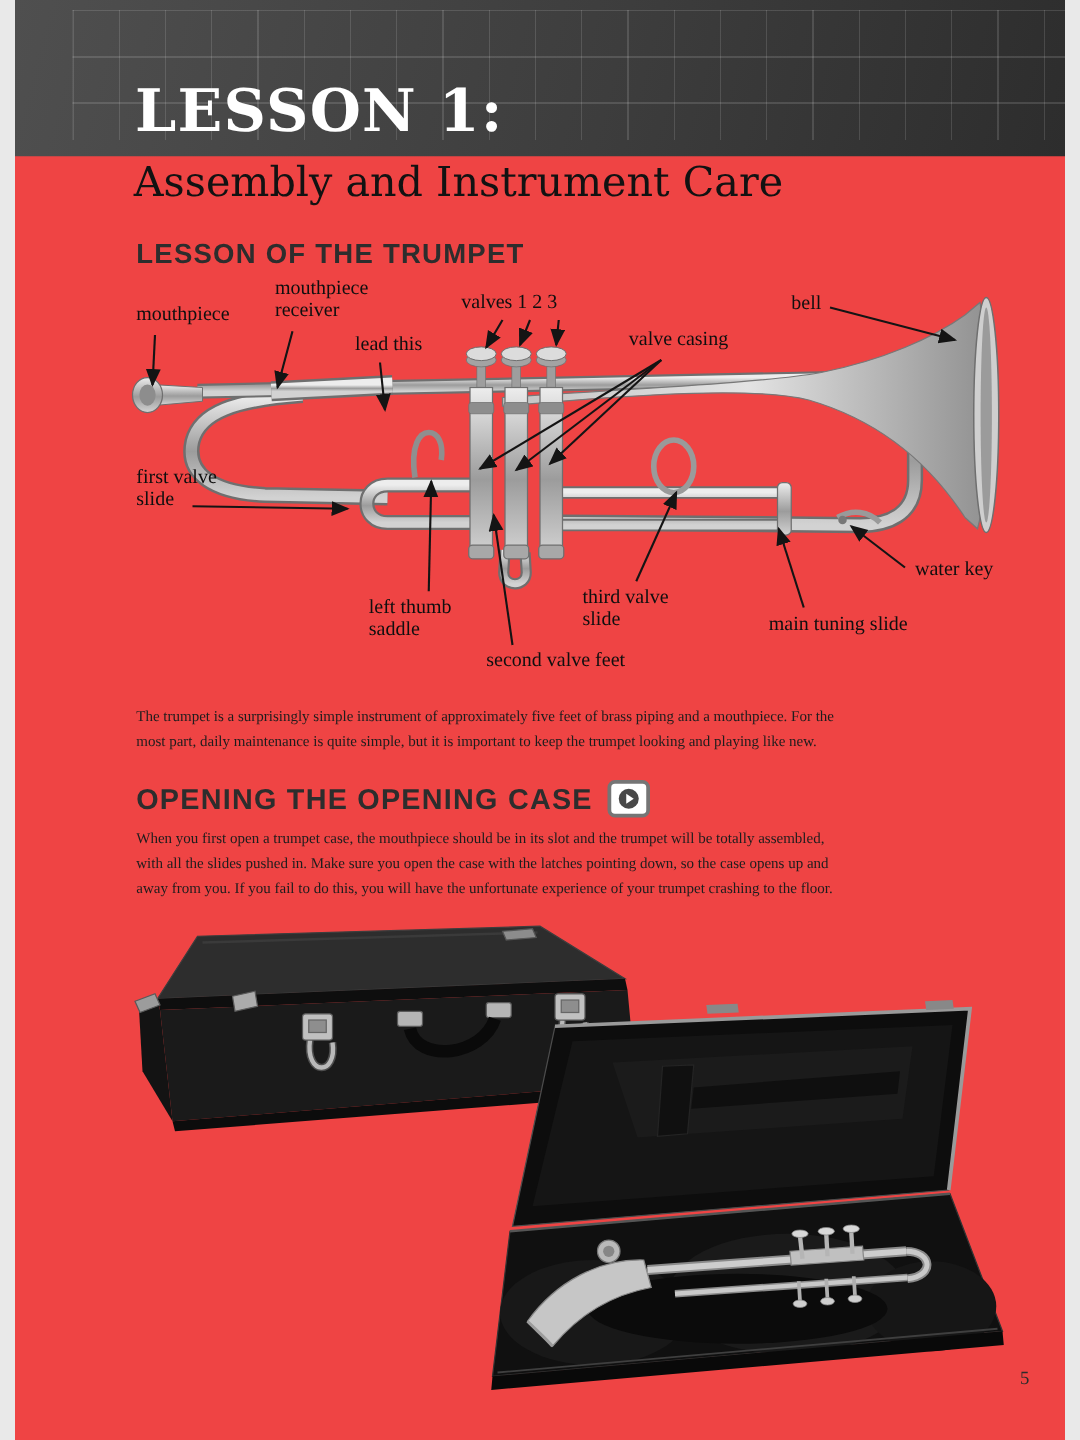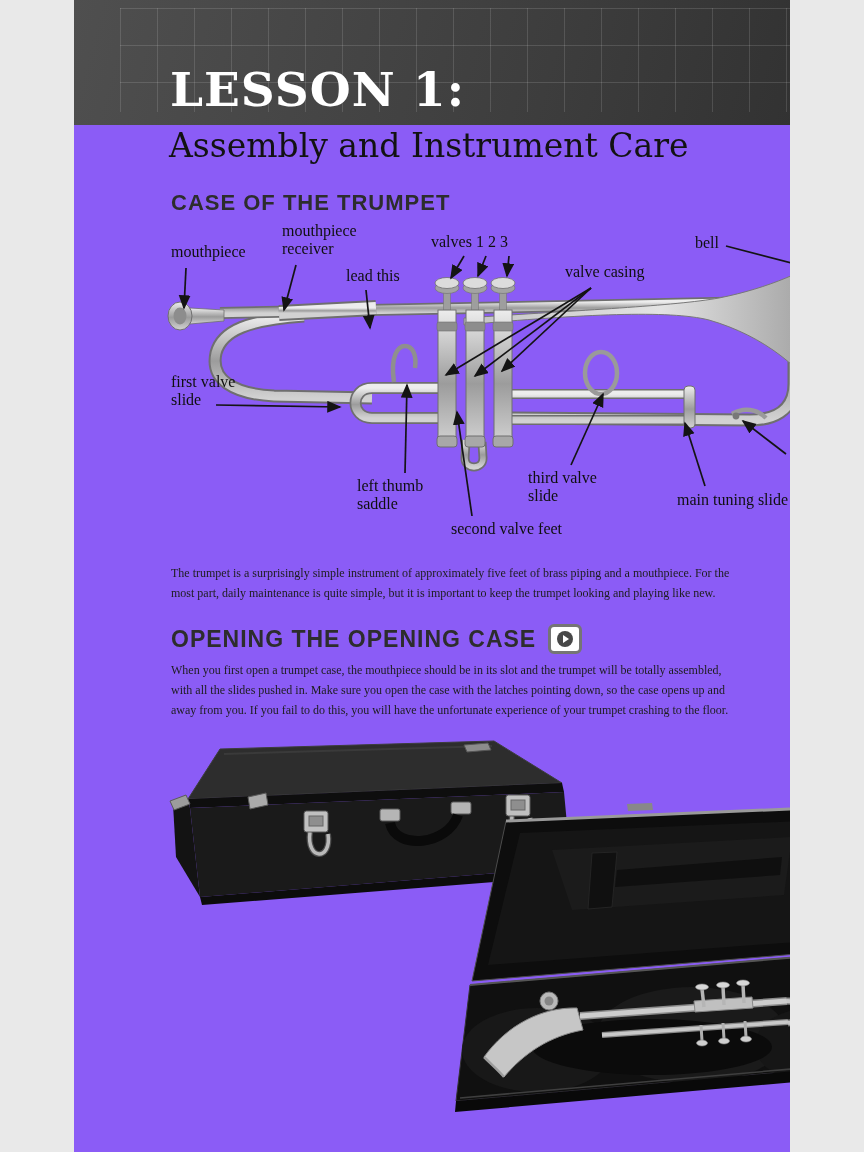--- a/index.html
+++ b/index.html
@@ -1,18 +1,18 @@
 <!DOCTYPE html>
 <html><head>
 <meta charset="utf-8">
 <style>
   html,body{margin:0;padding:0;background:#e9e9e9;}
   #page{
-    position:relative;width:716px;height:1152px;margin:0 auto;
-    background:#8b5cf6;overflow:hidden;
+    position:relative;width:840px;height:1152px;margin:0 auto;
+    background:#ef4444;overflow:hidden;
     font-family:"Liberation Serif",serif;color:#1b1b1b;
   }
   
   #banner{
     position:absolute;left:0;top:0;width:864px;height:125px;
     background:linear-gradient(105deg,#4f4f4f 0%,#3d3d3d 55%,#2c2c2c 100%);
   }
   #banner .grid{
     position:absolute;top:8px;left:46px;right:0;bottom:13px;
     background-image:
@@ -68,21 +68,21 @@
 <body>
 
 <div id="page">
 
   <div id="banner">
     <div class="grid"></div>
     <div id="lesson-title">LESSON 1:</div>
   </div>
   <div id="subtitle">Assembly and Instrument Care</div>
 
-  <div id="parts-heading" class="sec-head">CASE OF THE TRUMPET</div>
+  <div id="parts-heading" class="sec-head">LESSON OF THE TRUMPET</div>
 
   <div id="diagram">
 
     <svg id="trumpet-art" width="784" height="330" viewBox="0 0 784 330">
       <defs>
         <linearGradient id="sv" x1="0" y1="0" x2="0" y2="1">
           <stop offset="0" stop-color="#ededed"></stop>
             <stop offset="0.55" stop-color="#9c9c9c"></stop>
             <stop offset="1" stop-color="#d2d2d2"></stop>
         </linearGradient>

